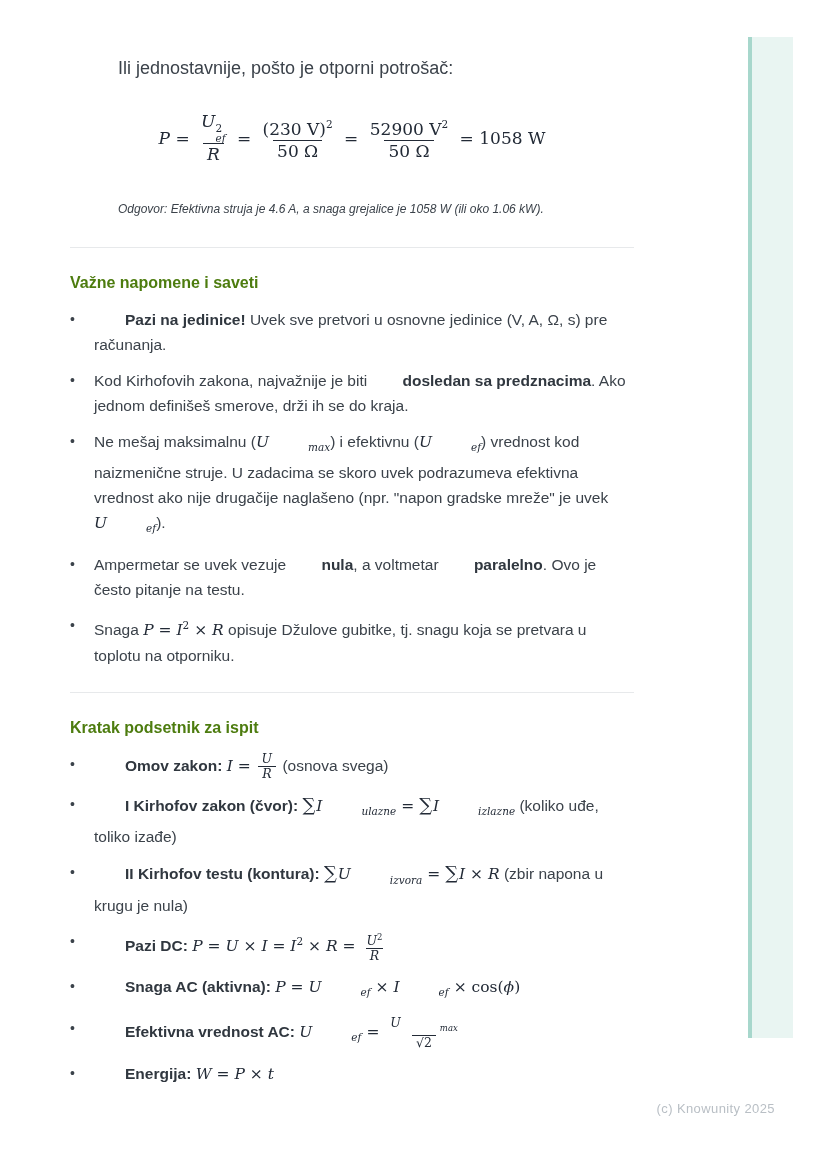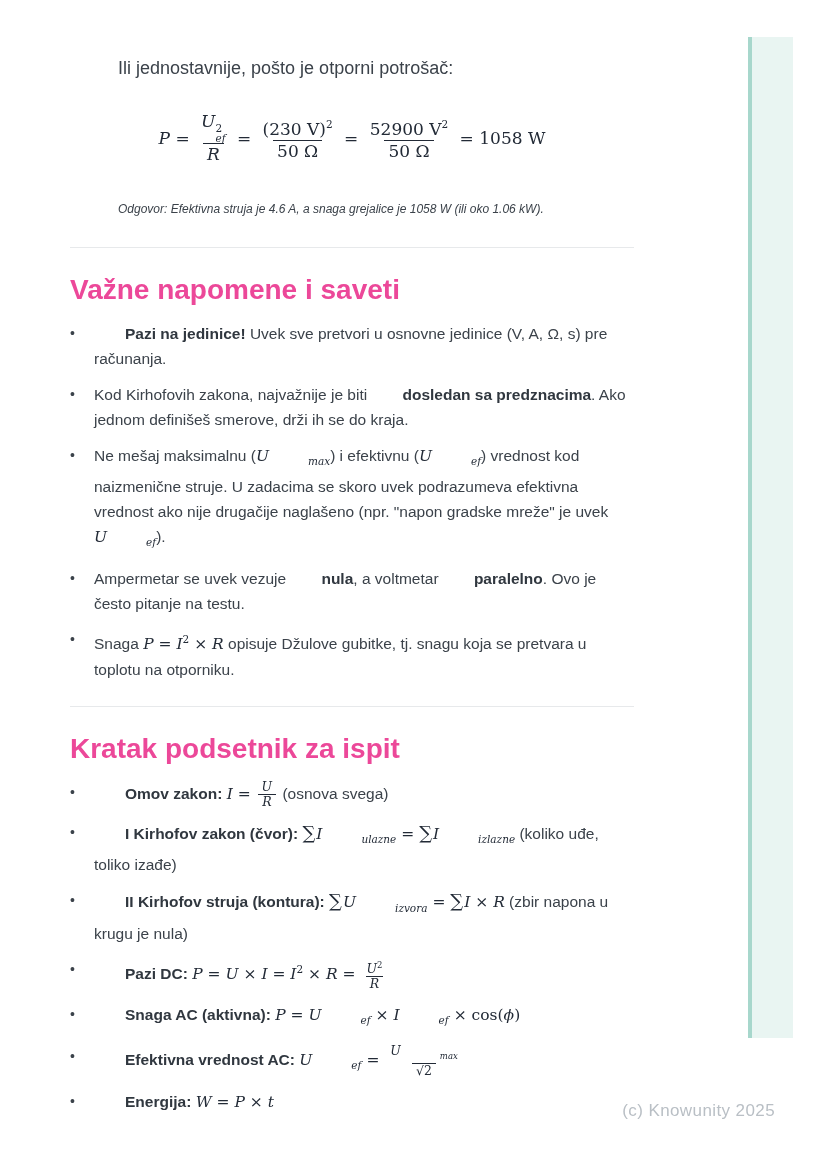--- a/index.html
+++ b/index.html
@@ -12,21 +12,21 @@
     background:#e9f5f2;border-left:4px solid #a7d7cc;
   }
   .content{position:absolute;left:70px;top:0;width:564px;}
   .intro-par{margin:56px 0 0 48px;font-size:18px;line-height:25px;}
   .formula-row{
     margin-top:30px;display:flex;justify-content:center;align-items:center;
     font-family:"DejaVu Serif",serif;font-size:17px;color:#222a36;
   }
   .answer-par{margin:30px 0 0 48px;font-style:italic;font-size:12px;line-height:28px;color:#3b424a;}
   .divider{border:0;border-top:1px solid #e7e9eb;margin:24px 0 0;}
-  .section-title{margin:26px 0 0;font-size:28px;font-weight:700;color:#ec4899;}
+  .section-title{margin:26px 0 0;font-size:16px;font-weight:700;color:#4d7c0f;}
   .notes-list{list-style:none;margin:15px 0 0;padding:0;font-size:15.5px;line-height:25px;}
   .notes-list li{display:flex;margin-bottom:11px;}
   .bullet-dot{flex:0 0 24px;font-size:14px;}
   .li-content{flex:1;}
   b{font-weight:700;color:#30373f;margin-left:31px;}
   
   .mvar{font-family:"DejaVu Serif",serif;font-style:italic;color:#222a36;}
   .mn{font-family:"DejaVu Serif",serif;color:#222a36;white-space:pre;}
   sub.msub{font-family:"DejaVu Serif",serif;font-style:italic;font-size:10.5px;color:#222a36;margin-left:39px;}
   sup.msup{font-family:"DejaVu Serif",serif;font-size:10.5px;color:#222a36;}
@@ -38,21 +38,21 @@
   .mfrac .num{display:block;padding:0 4px;}
   .mfrac .den{display:block;padding:0 4px;border-top:1.3px solid #222a36;}
   .mfrac.small{font-size:12.5px;line-height:14px;}
   .mfrac.small sub.msub,.mfrac.small sup.msup{font-size:8.5px;}
   .msupsub{
     display:inline-flex;flex-direction:column;align-items:flex-start;
     font-family:"DejaVu Serif",serif;font-size:10.5px;line-height:10px;
     vertical-align:-5px;color:#222a36;
   }
   .msupsub .ss-sub{font-style:italic;}
-  .footer{position:absolute;right:53px;top:1101px;font-size:17px;color:#b9bfc5;letter-spacing:0.4px;}
+  .footer{position:absolute;right:53px;top:1101px;font-size:13px;color:#b9bfc5;letter-spacing:0.4px;}
 </style>
 </head>
 <body>
 
 <div>
   <div class="accent-bar"></div>
 
   <div class="content">
     <p class="intro-par">Ili jednostavnije, pošto je otporni potrošač:</p>
 
@@ -117,21 +117,21 @@
               <span class="num"><i class="mvar">U</i></span>
               <span class="den"><i class="mvar">R</i></span>
             </span> (osnova svega)</span>
         </li>
         <li>
           <span class="bullet-dot">•</span>
           <span class="li-content"><b class="seg-b">I Kirhofov zakon (čvor): </b><span class="msum">∑</span><i class="mvar">I</i><sub class="msub">ulazne</sub><span class="mn"> = </span><span class="msum">∑</span><i class="mvar">I</i><sub class="msub">izlazne</sub> (koliko uđe, toliko izađe)</span>
         </li>
         <li>
           <span class="bullet-dot">•</span>
-          <span class="li-content"><b class="seg-b">II Kirhofov struja (kontura): </b><span class="msum">∑</span><i class="mvar">U</i><sub class="msub">izvora</sub><span class="mn"> = </span><span class="msum">∑</span><i class="mvar">I</i><span class="mn"> × </span><i class="mvar">R</i> (zbir napona u krugu je nula)</span>
+          <span class="li-content"><b class="seg-b">II Kirhofov testu (kontura): </b><span class="msum">∑</span><i class="mvar">U</i><sub class="msub">izvora</sub><span class="mn"> = </span><span class="msum">∑</span><i class="mvar">I</i><span class="mn"> × </span><i class="mvar">R</i> (zbir napona u krugu je nula)</span>
         </li>
         <li>
           <span class="bullet-dot">•</span>
           <span class="li-content"><b class="seg-b">Pazi DC: </b><i class="mvar">P</i><span class="mn"> = </span><i class="mvar">U</i><span class="mn"> × </span><i class="mvar">I</i><span class="mn"> = </span><i class="mvar">I</i><sup class="msup">2</sup><span class="mn"> × </span><i class="mvar">R</i><span class="mn"> = </span><span class="mfrac small">
               <span class="num"><i class="mvar">U</i><sup class="msup">2</sup></span>
               <span class="den"><i class="mvar">R</i></span>
             </span></span>
         </li>
         <li>
           <span class="bullet-dot">•</span>

